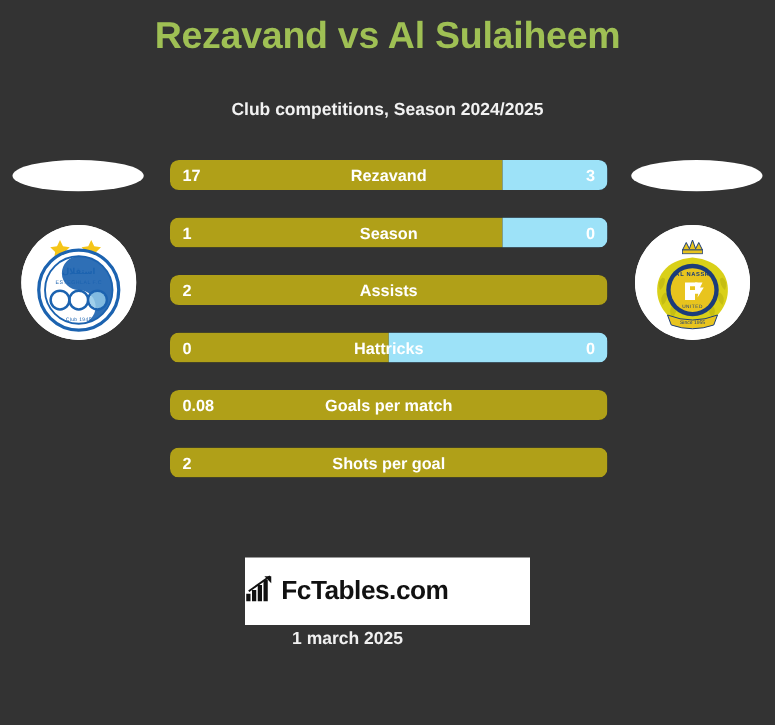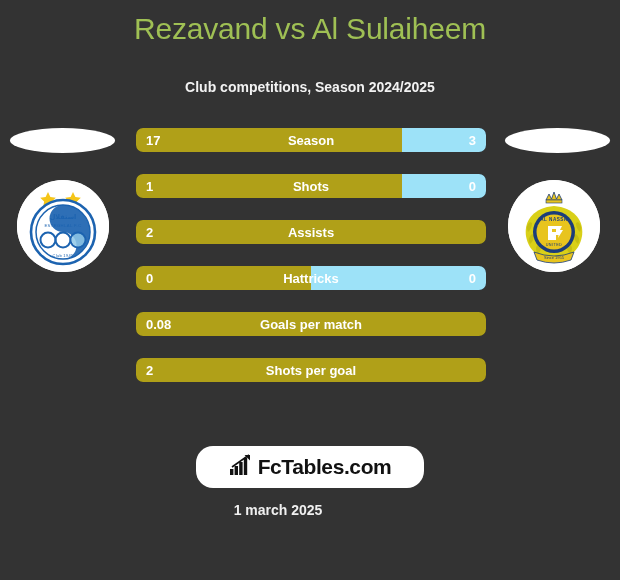--- a/index.html
+++ b/index.html
@@ -21,21 +21,21 @@
   }
 
   
   .title {
     position: absolute;
     top: 10px;
     left: 0;
     width: 620px;
     text-align: center;
     font-size: 30px;
-    font-weight: normal;
+    font-weight: bold;
     color: #9FC054;
     letter-spacing: -0.2px;
     line-height: 38px;
     white-space: nowrap;
   }
   .subtitle {
     position: absolute;
     top: 62px;
     left: 0;
     width: 620px;
@@ -115,26 +115,25 @@
     text-align: center;
     font-size: 13px;
   }
 
   
   .logo-box {
     position: absolute;
     left: 196px;
     top: 446px;
     width: 228px;
-    height: 42px;
+    height: 54px;
     background: #ffffff;
     display: flex;
     align-items: center;
-    justify-content: center;
-    border-radius: 17px;
+    justify-content: flex-start;
   }
   .logo-inner {
     display: flex;
     align-items: center;
     gap: 5px;
   }
   .logo-text {
     font-size: 21px;
     font-weight: bold;
     color: #111111;
@@ -205,28 +204,28 @@
       <path d="M26 72 q20 8 40 0 l-3 8 q-17 6 -34 0z" fill="#E8C41E" stroke="#1B3C7A" stroke-width="0.8"></path>
       <text x="46" y="79" font-family="'Liberation Sans',sans-serif" font-size="4" fill="#1B3C7A" text-anchor="middle">Since 1955</text>
     </svg>
   </div>
 
   <div class="stats">
       <div class="stat-row">
         <div class="bar-left" style="width: 76%;"></div>
         <div class="bar-right" style="width: 24%;"></div>
         <div class="val-left">17</div>
-        <div class="stat-label">Season</div>
+        <div class="stat-label">Rezavand</div>
         <div class="val-right">3</div>
       </div>
       <div class="stat-row">
         <div class="bar-left" style="width: 76%;"></div>
         <div class="bar-right" style="width: 24%;"></div>
         <div class="val-left">1</div>
-        <div class="stat-label">Shots</div>
+        <div class="stat-label">Season</div>
         <div class="val-right">0</div>
       </div>
       <div class="stat-row">
         <div class="bar-left" style="width: 100%;"></div>
         <div class="val-left">2</div>
         <div class="stat-label">Assists</div>
       </div>
       <div class="stat-row">
         <div class="bar-left" style="width: 50%;"></div>
         <div class="bar-right" style="width: 50%;"></div>

